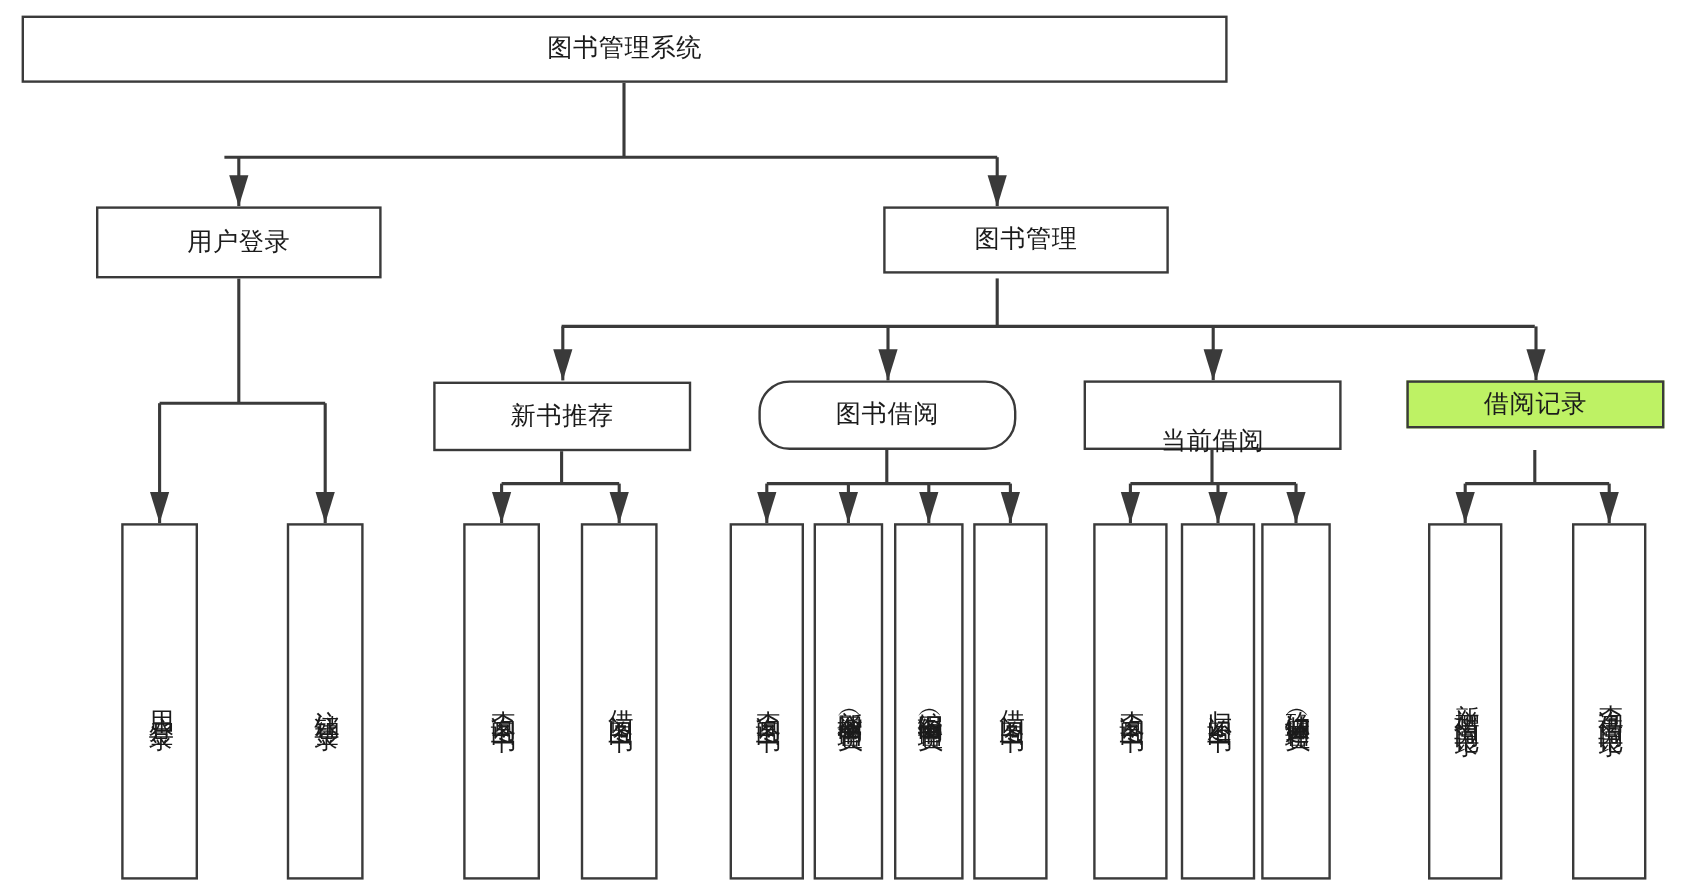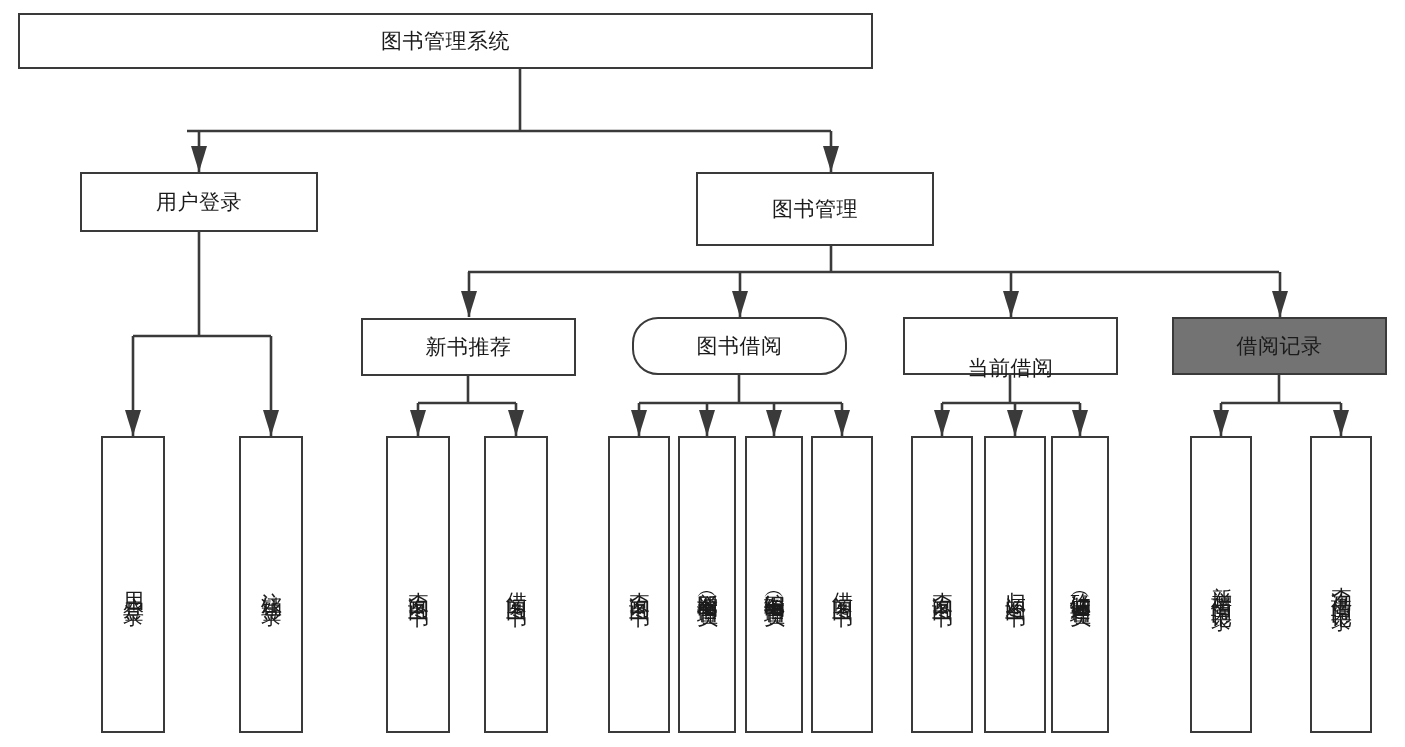--- a/index.html
+++ b/index.html
@@ -119,39 +119,39 @@
       <line x1="1015" y1="403" x2="1015" y2="436" stroke="#3a3a3a" stroke-width="2.6"></line>
       <polygon points="1007,410 1023,410 1015,436" fill="#3a3a3a"></polygon>
       <line x1="1080" y1="403" x2="1080" y2="436" stroke="#3a3a3a" stroke-width="2.6"></line>
       <polygon points="1072,410 1088,410 1080,436" fill="#3a3a3a"></polygon>
       <line x1="1221" y1="403" x2="1221" y2="436" stroke="#3a3a3a" stroke-width="2.6"></line>
       <polygon points="1213,410 1229,410 1221,436" fill="#3a3a3a"></polygon>
       <line x1="1341" y1="403" x2="1341" y2="436" stroke="#3a3a3a" stroke-width="2.6"></line>
       <polygon points="1333,410 1349,410 1341,436" fill="#3a3a3a"></polygon>
     </svg>
   <div id="nodes">
-      <div class="node horizontal" style="left: 18px; top: 13px; width: 855px; height: 56px; border-color: rgb(58, 58, 58); background: rgb(255, 255, 255);">
+      <div class="node horizontal" style="left: 18px; top: 13px; width: 1005px; height: 56px; border-color: rgb(58, 58, 58); background: rgb(255, 255, 255);">
         <span class="label" style="color: rgb(27, 27, 27);">图书管理系统</span>
       </div>
       <div class="node horizontal" style="left: 80px; top: 172px; width: 238px; height: 60px; border-color: rgb(58, 58, 58); background: rgb(255, 255, 255);">
         <span class="label" style="color: rgb(27, 27, 27);">用户登录</span>
       </div>
-      <div class="node horizontal" style="left: 696px; top: 172px; width: 238px; height: 74px; border-color: rgb(58, 58, 58); background: rgb(255, 255, 255);">
+      <div class="node horizontal" style="left: 736px; top: 172px; width: 238px; height: 56px; border-color: rgb(58, 58, 58); background: rgb(255, 255, 255);">
         <span class="label" style="color: rgb(27, 27, 27);">图书管理</span>
       </div>
       <div class="node horizontal" style="left: 361px; top: 318px; width: 215px; height: 58px; border-color: rgb(58, 58, 58); background: rgb(255, 255, 255);">
         <span class="label" style="color: rgb(27, 27, 27);">新书推荐</span>
       </div>
       <div class="node horizontal" style="left: 632px; top: 317px; width: 215px; height: 58px; border-color: rgb(58, 58, 58); background: rgb(255, 255, 255); border-radius: 26px;">
         <span class="label" style="color: rgb(27, 27, 27);">图书借阅</span>
       </div>
       <div class="node horizontal" style="left: 903px; top: 317px; width: 215px; height: 58px; border-color: rgb(58, 58, 58); background: rgb(255, 255, 255);">
         <span class="label" style="color: rgb(27, 27, 27); margin-top: 45px;">当前借阅</span>
       </div>
-      <div class="node horizontal" style="left: 1172px; top: 317px; width: 215px; height: 58px; border-color: rgb(58, 58, 58); background: #737373;">
+      <div class="node horizontal" style="left: 1172px; top: 317px; width: 215px; height: 40px; border-color: rgb(58, 58, 58); background: #bef264;">
         <span class="label" style="color: rgb(27, 27, 27);">借阅记录</span>
       </div>
       <div class="node vertical" style="left: 101px; top: 436px; width: 64px; height: 297px; border-color: rgb(58, 58, 58); background: rgb(255, 255, 255);">
         <span class="label" style="color: rgb(27, 27, 27);">用户登录</span>
       </div>
       <div class="node vertical" style="left: 239px; top: 436px; width: 64px; height: 297px; border-color: rgb(58, 58, 58); background: rgb(255, 255, 255);">
         <span class="label" style="color: rgb(27, 27, 27);">注销登录</span>
       </div>
       <div class="node vertical" style="left: 386px; top: 436px; width: 64px; height: 297px; border-color: rgb(58, 58, 58); background: rgb(255, 255, 255);">
         <span class="label" style="color: rgb(27, 27, 27);">查询图书</span>

